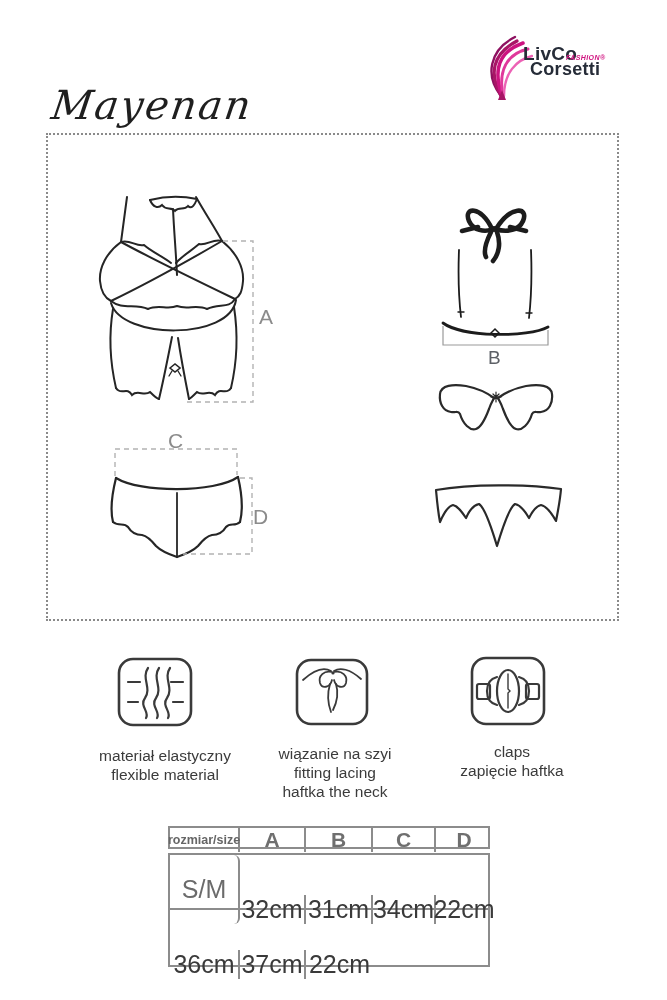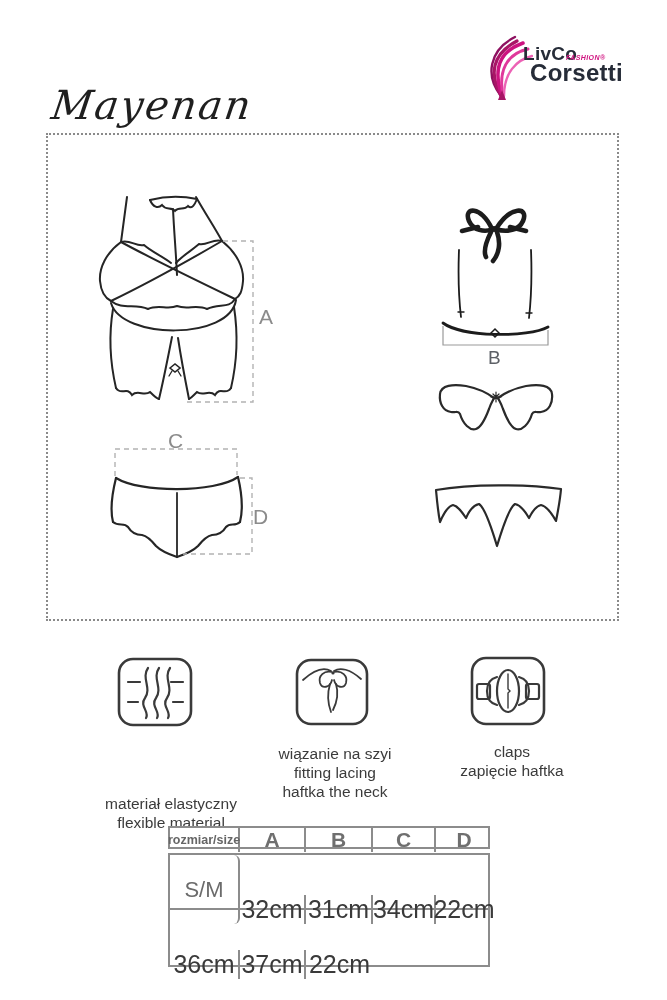--- a/index.html
+++ b/index.html
@@ -6,21 +6,21 @@
   .page{position:relative;width:667px;height:1000px;background:#ffffff;overflow:hidden;
         font-family:"Liberation Sans",sans-serif;}
 
   
   .logo{position:absolute;left:483px;top:30px;width:150px;height:72px;}
   .logo-swoosh{position:absolute;left:0;top:0;}
   .logo-livco{position:absolute;left:40px;top:13px;font-size:19px;font-weight:bold;
               color:#262c38;letter-spacing:.3px;}
   .logo-fashion{position:absolute;left:83px;top:24px;font-size:7px;font-weight:bold;
                 font-style:italic;color:#d0127f;letter-spacing:.4px;}
-  .logo-corsetti{position:absolute;left:47px;top:29px;font-size:24px;font-weight:bold;
+  .logo-corsetti{position:absolute;left:47px;top:29px;font-size:18px;font-weight:bold;
                  color:#262c38;letter-spacing:.3px;}
 
   
   .title{position:absolute;left:52px;top:82px;font-family:"DejaVu Serif",serif;
          font-style:italic;font-size:40px;color:#1f1f1f;letter-spacing:2px;
          transform:skewX(-8deg);}
 
   
   .diagram-box{position:absolute;left:46px;top:133px;width:573px;height:488px;
                border:2px dotted #8a8a8a;box-sizing:border-box;}
@@ -28,37 +28,37 @@
 
   .measure-label{position:absolute;color:#8b8b8b;font-size:21px;}
   .label-a{left:259px;top:305px;}
   .label-b{left:488px;top:347px;color:#5d6066;font-size:19px;}
   .label-c{left:168px;top:429px;}
   .label-d{left:253px;top:505px;}
 
   
   .feature-caption{position:absolute;text-align:center;color:#3b3b3b;
                    font-size:15.5px;line-height:19px;font-weight:500;}
-  .cap-1{left:74px;top:746px;width:194px;margin-top:48px;}
+  .cap-1{left:68px;top:746px;width:194px;}
   .cap-2{left:245px;top:744px;width:180px;}
   .cap-3{left:428px;top:742px;width:168px;}
 
   
   .size-table{position:absolute;left:168px;top:826px;width:322px;color:#6b6b6b;}
   .st-row{display:grid;grid-template-columns:70px 66px 67px 63px 56px;box-sizing:border-box;}
   .st-head{border:2px solid #8c8c8c;height:23px;font-weight:bold;}
   .st-body{border:2px solid #8c8c8c;margin-top:4px;}
   .st-cell{display:flex;align-items:center;justify-content:center;
            border-right:2px solid #8c8c8c;box-sizing:border-box;}
   .st-cell:last-child{border-right:none;}
   .st-head .st-cell{font-size:12.5px;color:#666;}
   .st-head .st-cell.col-letter{font-size:21px;color:#6f6f6f;}
   .st-body .st-row{height:55px;}
   .st-body .st-row:first-child{border-bottom:2px solid #8c8c8c;}
-  .st-size{font-size:22px;color:#6b6b6b;border-radius:6px;}
+  .st-size{font-size:25px;color:#6b6b6b;border-radius:6px;}
   .st-val{font-size:25px;color:#3a3a3a;margin-top:40px;}
 </style>
 </head>
 <body>
 
 <div class="page">
 
   <div class="logo">
     <svg class="logo-swoosh" width="50" height="72" viewBox="0 0 50 72">
       <path d="M18,66 C2,46 6,20 32,7" stroke="#8e1060" stroke-width="2.4" fill="none" stroke-linecap="round"></path>

